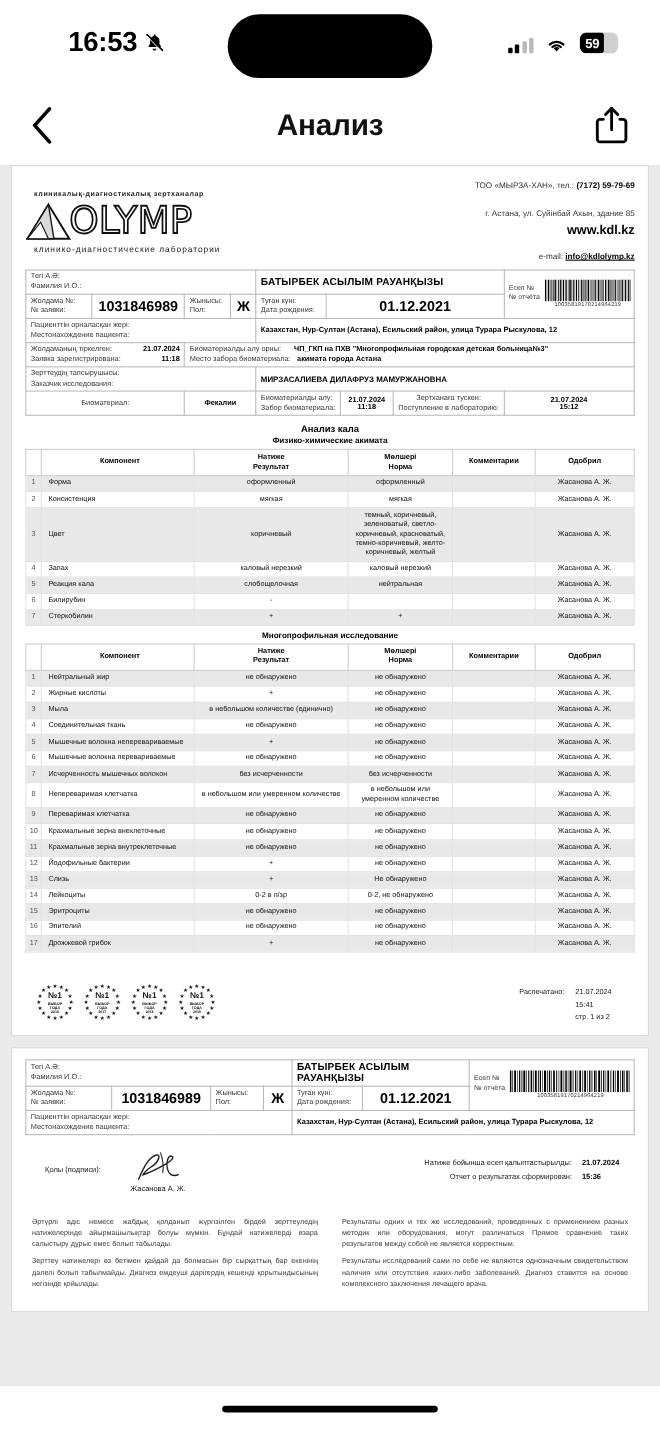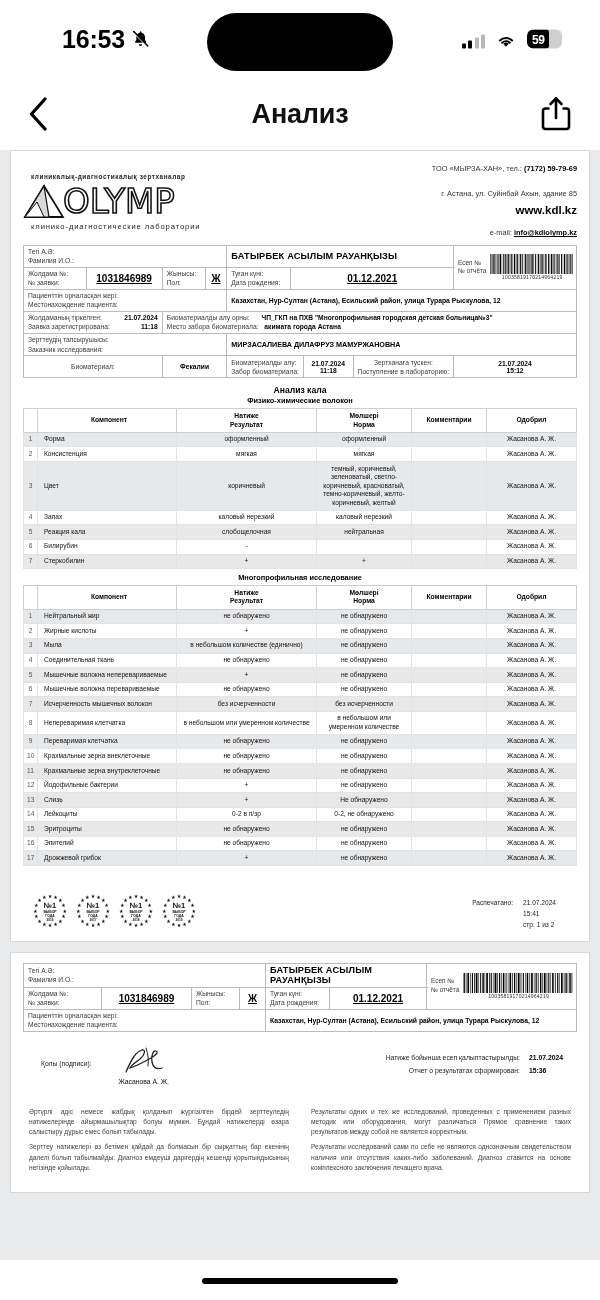--- a/index.html
+++ b/index.html
@@ -112,21 +112,21 @@
   .lh-right .r1 { margin-bottom:14px; }
   .lh-right b { color:#000; }
   .lh-right .site { font-size:11.5px; font-weight:700; color:#000; margin:3px 0 8px 0; }
   .lh-right .mail b { font-weight:700;text-decoration:underline; }
 
   
   .pt { width:100%; border-collapse:collapse; margin-top:6px; font-size:6.7px; color:#111; }
   .pt td { border:0.6px solid #b9bbbd; padding:1.5px 4px; vertical-align:middle; }
   .lbl { color:#3a3a3a; line-height:1.35; white-space:nowrap; }
   .val { font-weight:700; color:#000; }
-  .val.big { font-size:10px;text-decoration:underline; }
+  .val.big { font-size:13px; }
   .val.name { font-size:9.2px; letter-spacing:0.2px; }
   .ctr { text-align:center; }
 
   .barcode-cell { width:150px; padding:1px 2px 1px 4px !important; }
   .barcode-wrap { display:flex; align-items:center; gap:4px; }
   .bc-label { font-size:6.4px; color:#3a3a3a; line-height:1.35; white-space:nowrap; }
   .bc-img { flex:1; }
   .bc-bars { display:block; width:100%; height:20px; }
   .bc-num { font-size:5.1px; text-align:center; color:#333; letter-spacing:0.2px; margin-top:0.5px; }
 
@@ -418,21 +418,21 @@
           </td>
           <td class="ctr" style="width:58px;">
             <div class="val">21.07.2024</div>
             <div class="val">15:12</div>
           </td>
         </tr>
       </tbody>
         </table>
 
       <div class="sec-title">Анализ кала</div>
-      <div class="sec-sub">Физико-химические волокон</div>
+      <div class="sec-sub">Физико-химические акимата</div>
 
       <table class="rt">
         <thead>
           <tr>
             <th class="c-no"></th>
             <th class="c-comp">Компонент</th>
             <th class="c-res">
               <div>Натиже</div>
               <div>Результат</div>
             </th>

